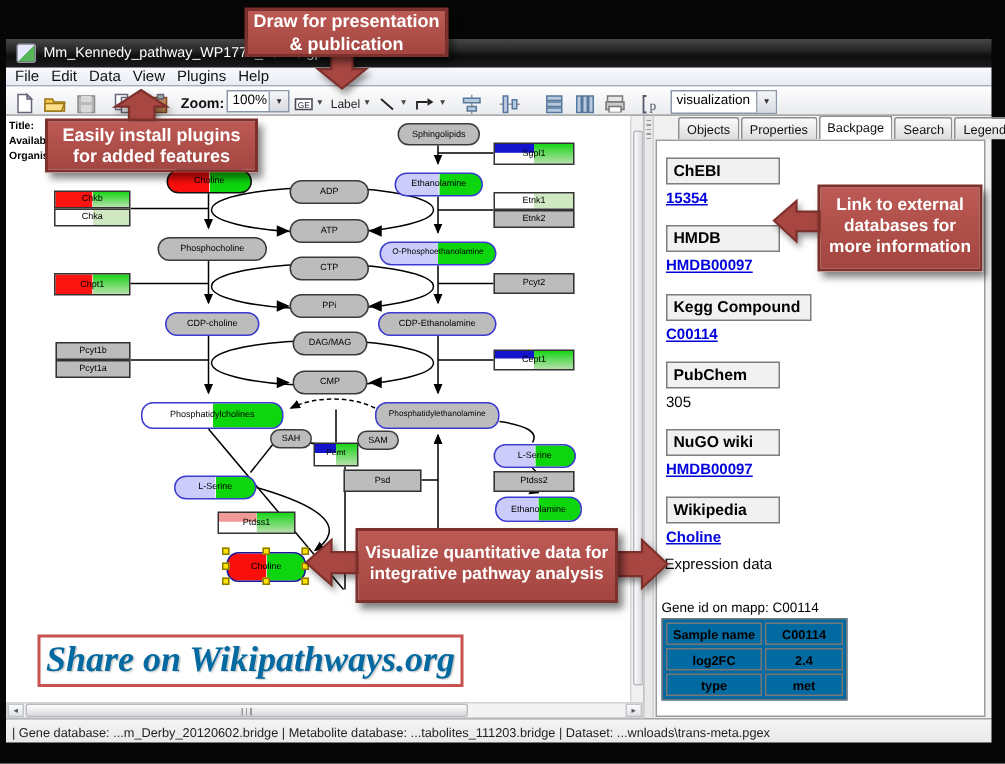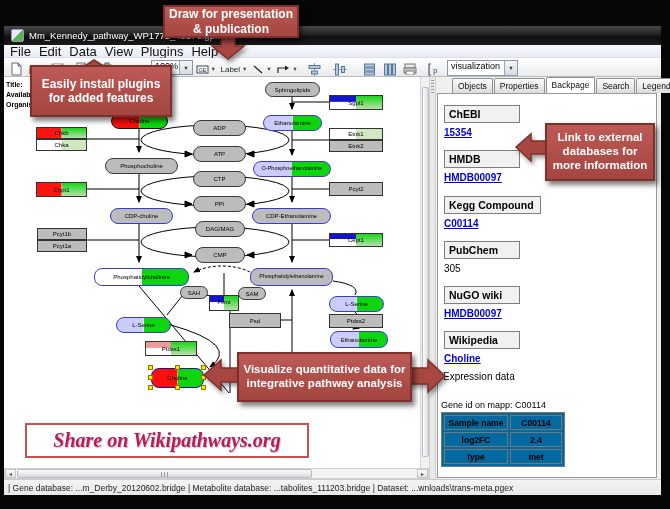--- a/index.html
+++ b/index.html
@@ -1,19 +1,19 @@
 <!DOCTYPE html>
 <html><head>
 <meta charset="utf-8">
 <style>
 html,body{margin:0;padding:0}
 #stage{position:relative;width:670px;height:509px;background:#060606;font-family:"Liberation Sans",sans-serif;overflow:hidden}
 #titlebar{position:absolute;left:4px;top:26px;width:657px;height:19px;background:linear-gradient(#484848 0%,#262626 40%,#0e0e0e 60%,#1c1c1c 100%);display:flex;align-items:center;padding-left:7px;box-sizing:border-box;color:#fff;font-size:9.5px}
 #appicon{width:11px;height:11px;margin-right:5px;border-radius:2px;background:linear-gradient(135deg,#e8e8ff 0 50%,#57b657 50% 100%);border:1px solid #99a}
-#menubar{position:absolute;left:4px;top:45px;width:657px;height:13px;background:linear-gradient(#f8fafd,#e7ebf4);border-bottom:1px solid #dcdfe8;box-sizing:border-box;display:flex;align-items:center;gap:8px;padding-left:6px;font-size:13px;color:#111}
+#menubar{position:absolute;left:4px;top:45px;width:657px;height:13px;background:linear-gradient(#f8fafd,#e7ebf4);border-bottom:1px solid #dcdfe8;box-sizing:border-box;display:flex;align-items:center;gap:8px;padding-left:6px;font-size:10px;color:#111}
 #toolbar{position:absolute;left:4px;top:58px;width:657px;height:19px;background:linear-gradient(#fefefe,#e9ebee);border-bottom:1px solid #bcbcbc;box-sizing:border-box}
 .tbtn{position:absolute;top:4px;height:14px;display:flex;align-items:center;justify-content:center}
 .combo{position:absolute;background:#fff;border:1px solid #8a97a8;box-sizing:border-box;font-size:9px;display:flex;align-items:flex-start}
 .combo .cv{flex:1;padding-left:3px;white-space:nowrap}
 .combo .cb{width:12px;height:100%;background:linear-gradient(#f4f5f7,#d8dbe2);border-left:1px solid #9aa5b3;display:flex;align-items:center;justify-content:center;font-size:5.5px;color:#333;flex:none}
 .ddarrow{font-size:5.5px;color:#444;margin-left:2px}
 #canvas{position:absolute;left:4px;top:77px;width:416px;height:391px;background:#fff;overflow:hidden}
 #edges{position:absolute;left:0;top:0}
 .node{position:absolute;display:flex;align-items:center;justify-content:center;font-size:6px;color:#000;box-sizing:border-box;text-align:center;line-height:1}
 .pill{border-radius:8px}
@@ -40,21 +40,21 @@
 #exprhead{position:absolute;left:5px;top:277px;font-size:10px;font-weight:normal;color:#000}
 #geneid{position:absolute;left:3px;top:306px;font-size:9px;font-weight:normal;color:#000}
 #exprtable{position:absolute;left:3px;top:318px;border:1px solid #777;border-collapse:separate;border-spacing:2px;background:#0369a1}
 #exprtable td{border:1px solid #777;font-size:8.5px;font-weight:bold;text-align:center;padding:0 2px;height:13px;white-space:nowrap}
 #exprtable td.c0{width:58px}
 #exprtable td.c1{width:46px}
 #statusbar{position:absolute;left:4px;top:479px;width:657px;height:16px;background:linear-gradient(#f4f4f4,#e8e8e8);border-top:1px solid #cacaca;box-sizing:border-box;display:flex;align-items:center;padding-left:4px;font-size:8.5px;color:#222;white-space:nowrap;overflow:hidden}
 .callout{position:absolute;background:linear-gradient(#bd5a55,#a34540);border:2px solid #7e302c;box-sizing:border-box;color:#fff;font-weight:bold;text-align:center;box-shadow:3px 4px 5px rgba(0,0,0,.5);display:flex;align-items:center;justify-content:center;line-height:1.2;z-index:10}
 .arrowsvg{position:absolute;overflow:visible;z-index:9;filter:drop-shadow(2px 3px 2px rgba(0,0,0,.4))}
 .arrowsvg polygon{fill:#a84742;stroke:#7e302c;stroke-width:1.5}
-#share{position:absolute;left:25px;top:423px;width:284px;height:35px;background:#fff;border:2px solid #c8524e;box-sizing:border-box;display:flex;align-items:center;justify-content:center;font-family:"Liberation Serif",serif;font-style:italic;font-weight:bold;font-size:20px;color:#be185d;z-index:10;text-shadow:1px 1px 1px rgba(160,160,160,.6)}
+#share{position:absolute;left:25px;top:423px;width:284px;height:35px;background:#fff;border:2px solid #c8524e;box-sizing:border-box;display:flex;align-items:center;justify-content:center;font-family:"Liberation Serif",serif;font-style:italic;font-weight:bold;font-size:24px;color:#0369a1;z-index:10;text-shadow:1px 1px 1px rgba(160,160,160,.6)}
 </style>
 </head>
 <body>
 
 <div id="stage">
   <div id="titlebar">
     <span id="appicon"></span>
     <span>Mm_Kennedy_pathway_WP1771_45176.gpml</span>
   </div>
   <div id="menubar">
@@ -320,21 +320,21 @@
   <div id="statusbar">
       <span>| Gene database: ...m_Derby_20120602.bridge | Metabolite database: ...tabolites_111203.bridge | Dataset: ...wnloads\trans-meta.pgex</span>
     </div>
 
   <div class="callout" style="left:163px;top:5px;width:136px;height:33px;font-size:12px">
       <span>Draw for presentation &amp; publication</span>
     </div>
   <svg class="arrowsvg" style="left:205px;top:36px" width="46" height="26">
       <polygon points="16,0 30,0 30,10 39,10 23,23 7,10 16,10"></polygon>
     </svg>
-  <div class="callout" style="left:30px;top:65px;width:142px;height:52px;font-size:12px">
+  <div class="callout" style="left:30px;top:79px;width:142px;height:36px;font-size:12px">
       <span>Easily install plugins for added features</span>
     </div>
   <svg class="arrowsvg" style="left:76px;top:60px" width="40" height="21">
       <polygon points="18,0 35,11 27,11 27,20 10,20 10,11 1,11"></polygon>
     </svg>
   <div class="callout" style="left:545px;top:123px;width:110px;height:58px;font-size:11.5px">
       <span>Link to external databases for more information</span>
     </div>
   <svg class="arrowsvg" style="left:516px;top:130px" width="32" height="34">
       <polygon points="0,17 15,4 15,11 31,11 31,24 15,24 15,31"></polygon>

